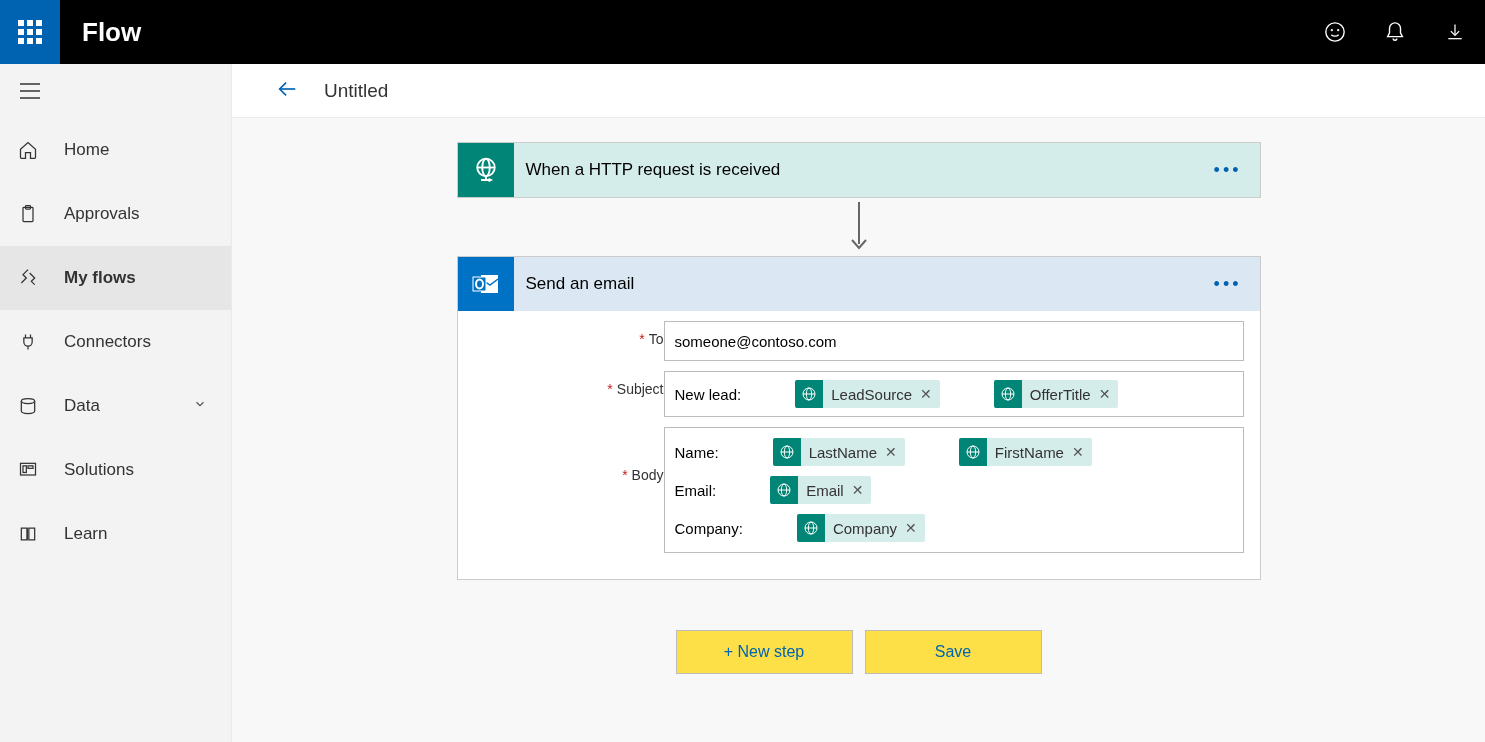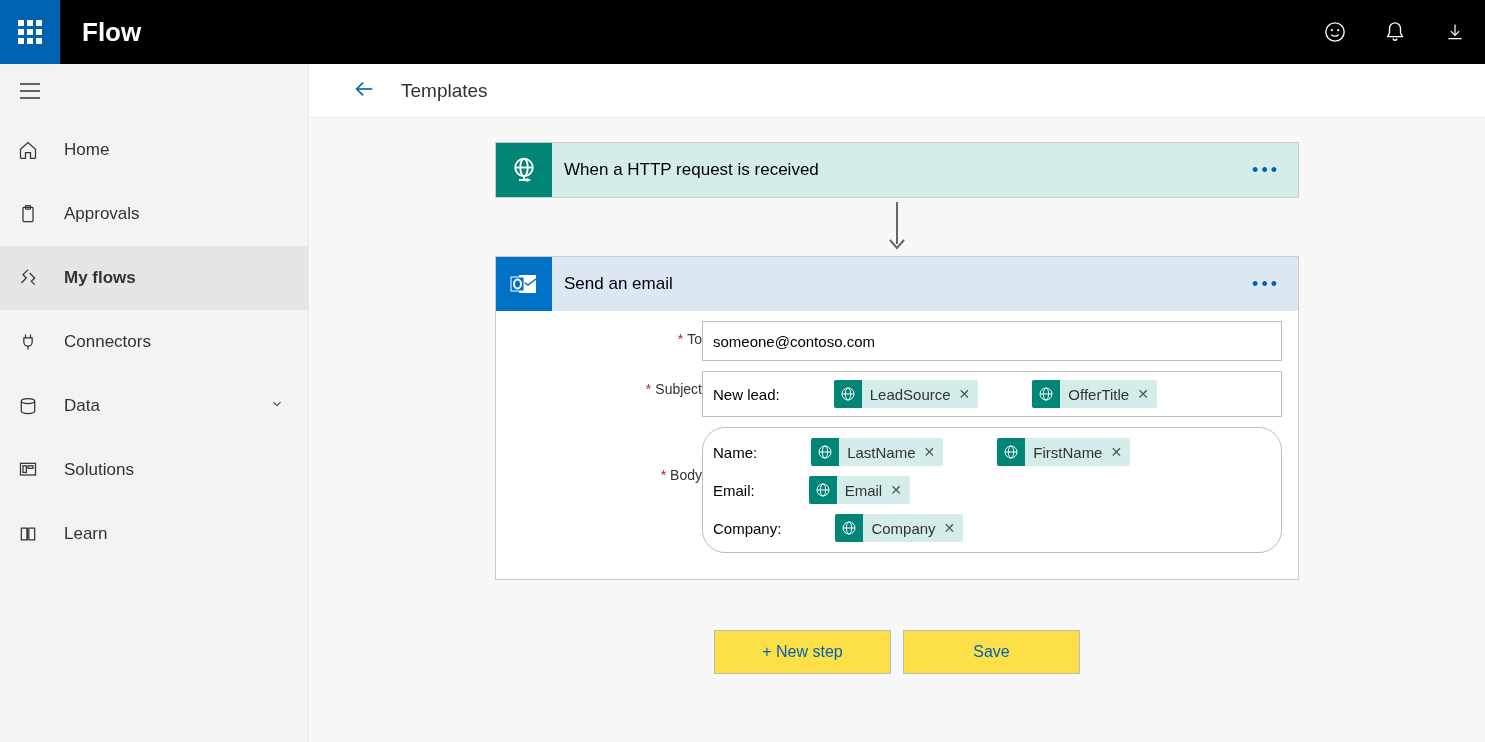--- a/index.html
+++ b/index.html
@@ -12,21 +12,21 @@
 .waffle-grid span { width:6px; height:6px; background:#fff; }
 .app-name { font-size: 26px; font-weight: 600; margin-left: 22px; }
 .topbar-right { margin-left: auto; display: flex; }
 .topbar-icon { width:60px; height:64px; display:flex; align-items:center; justify-content:center; cursor:pointer; }
 .topbar-icon svg { stroke:#fff; fill:none; }
 
 
 .shell { display:flex; height: calc(742px - 64px); }
 
 
-.sidebar { width: 309px; background:#f3f3f3; border-right:1px solid #eaeaea; }
+.sidebar { width: 232px; background:#f3f3f3; border-right:1px solid #eaeaea; }
 .hamburger { width:60px; height:54px; display:flex; align-items:center; justify-content:center; cursor:pointer; }
 .nav-item { display:flex; align-items:center; height:64px; padding-left:18px; cursor:pointer; font-size:17px; color:#333; }
 .nav-item.active { background:#e6e6e6; font-weight:600; }
 .nav-icon { width:28px; display:flex; align-items:center; justify-content:flex-start; margin-right:18px; }
 .nav-icon svg { stroke:#333; fill:none; }
 .nav-chevron { margin-left:auto; margin-right:24px; }
 
 
 .main { flex:1; display:flex; flex-direction:column; }
 .titlebar { height:54px; background:#fff; border-bottom:1px solid #eaeaea; display:flex; align-items:center; padding-left:44px; }
@@ -48,21 +48,21 @@
 
 .connector-arrow { height:58px; display:flex; align-items:center; justify-content:center; }
 
 .step-body { padding:10px 16px 16px 16px; }
 .field-row { display:flex; margin-bottom:10px; }
 .field-label { width:190px; padding-top:10px; font-size:14px; color:#333;text-align:right; }
 .field-label .ast { color:#c32020; margin-right:4px; }
 .field-input { flex:1; border:1px solid #bcbcbc; min-height:40px; padding:8px 10px; display:flex; flex-wrap:wrap; align-items:center; gap:6px; font-size:15px; }
 .field-input input { border:none; outline:none; font-size:15px; flex:1; min-width:60px; }
 
-.body-lines { flex-direction:column; align-items:flex-start;border-radius:23px; }
+.body-lines { flex-direction:column; align-items:flex-start; }
 .body-line { display:flex; align-items:center; gap:6px; margin:2px 0; }
 
 .token { display:inline-flex; align-items:center; background:#d5edea; height:28px; border-radius:2px; overflow:hidden;margin-left:48px; }
 .token-icon { width:28px; height:28px; background:#008576; display:flex; align-items:center; justify-content:center; }
 .token-label { padding:0 8px; font-size:15px; color:#333; }
 .token-x { padding:0 8px 0 0; font-size:14px; color:#555; cursor:pointer; }
 
 .adv-options { color:#0063b1; font-size:16px; cursor:pointer; padding:8px 16px 16px 16px; display:flex; align-items:center; gap:6px; }
 
 .bottom-buttons { display:flex; gap:12px; margin-top:50px; }
@@ -189,21 +189,21 @@
   </div>
 
   <div class="main">
     <div class="titlebar">
       <span class="back-arrow">
         <svg width="22" height="22" viewBox="0 0 24 24" stroke="#0063b1" stroke-width="1.8" fill="none">
             <line x1="21" y1="12" x2="4" y2="12"></line>
             <polyline points="11 5 4 12 11 19"></polyline>
           </svg>
       </span>
-      <span class="flow-title">Templates</span>
+      <span class="flow-title">Untitled</span>
     </div>
 
     <div class="canvas">
 
       <div class="step">
         <div class="step-header trigger-header">
           <div class="step-icon trigger-icon">
             <svg width="30" height="30" viewBox="0 0 24 24" stroke="#fff" stroke-width="1.5" fill="none">
                 <circle cx="12" cy="10" r="7"></circle>
                 <ellipse cx="12" cy="10" rx="3" ry="7"></ellipse>

